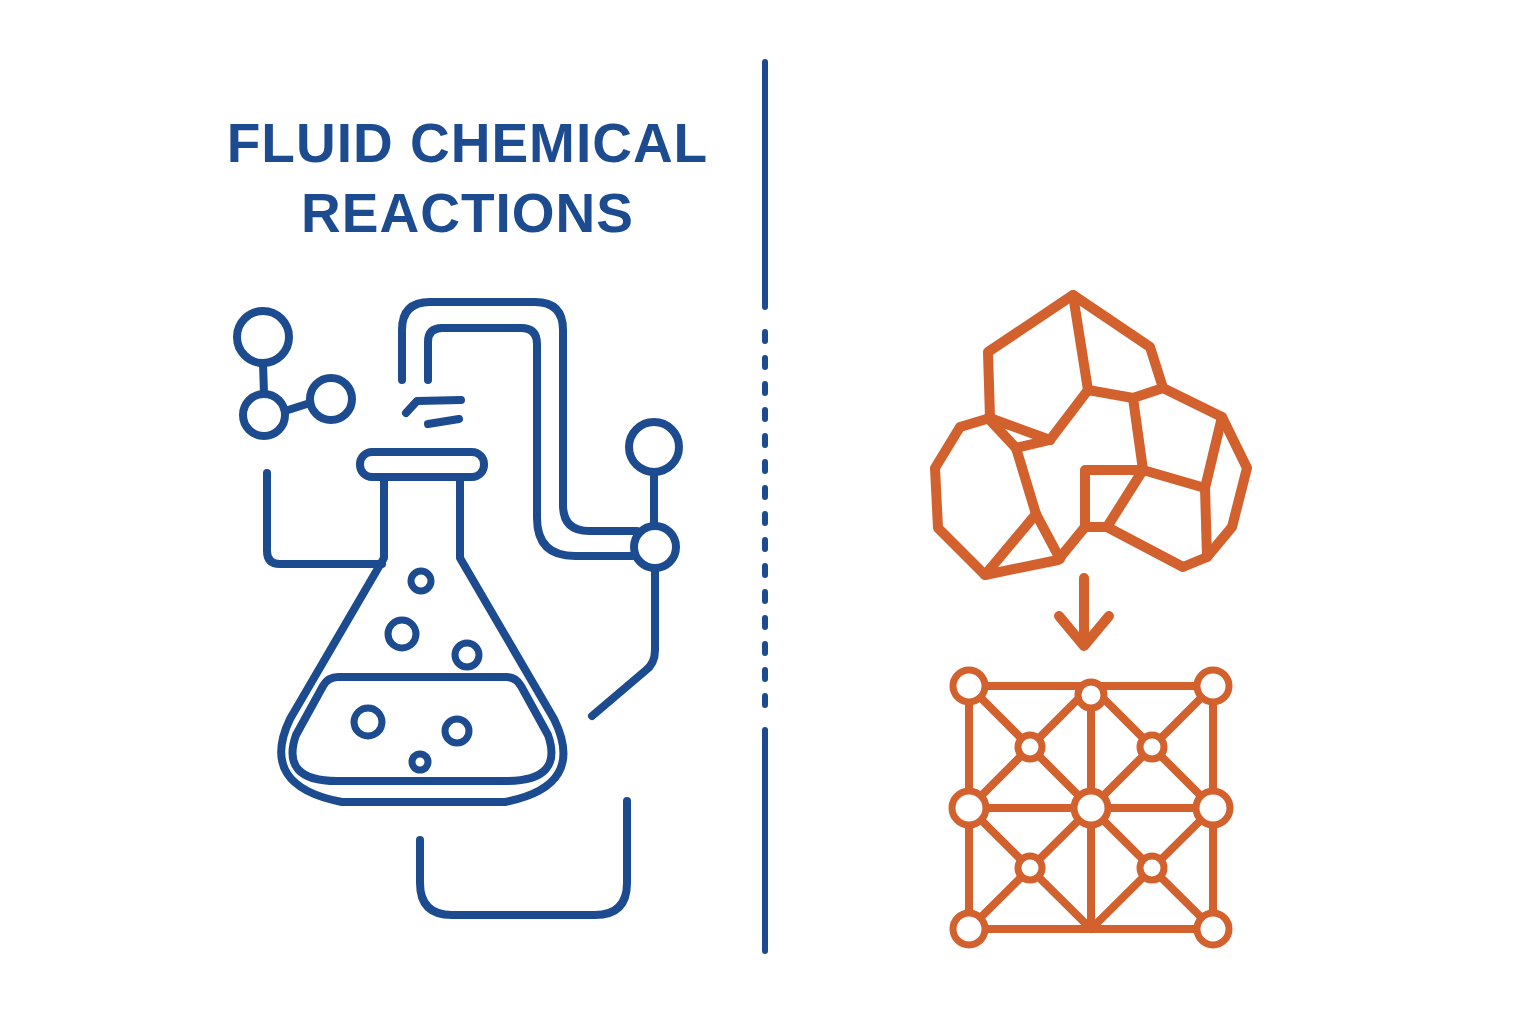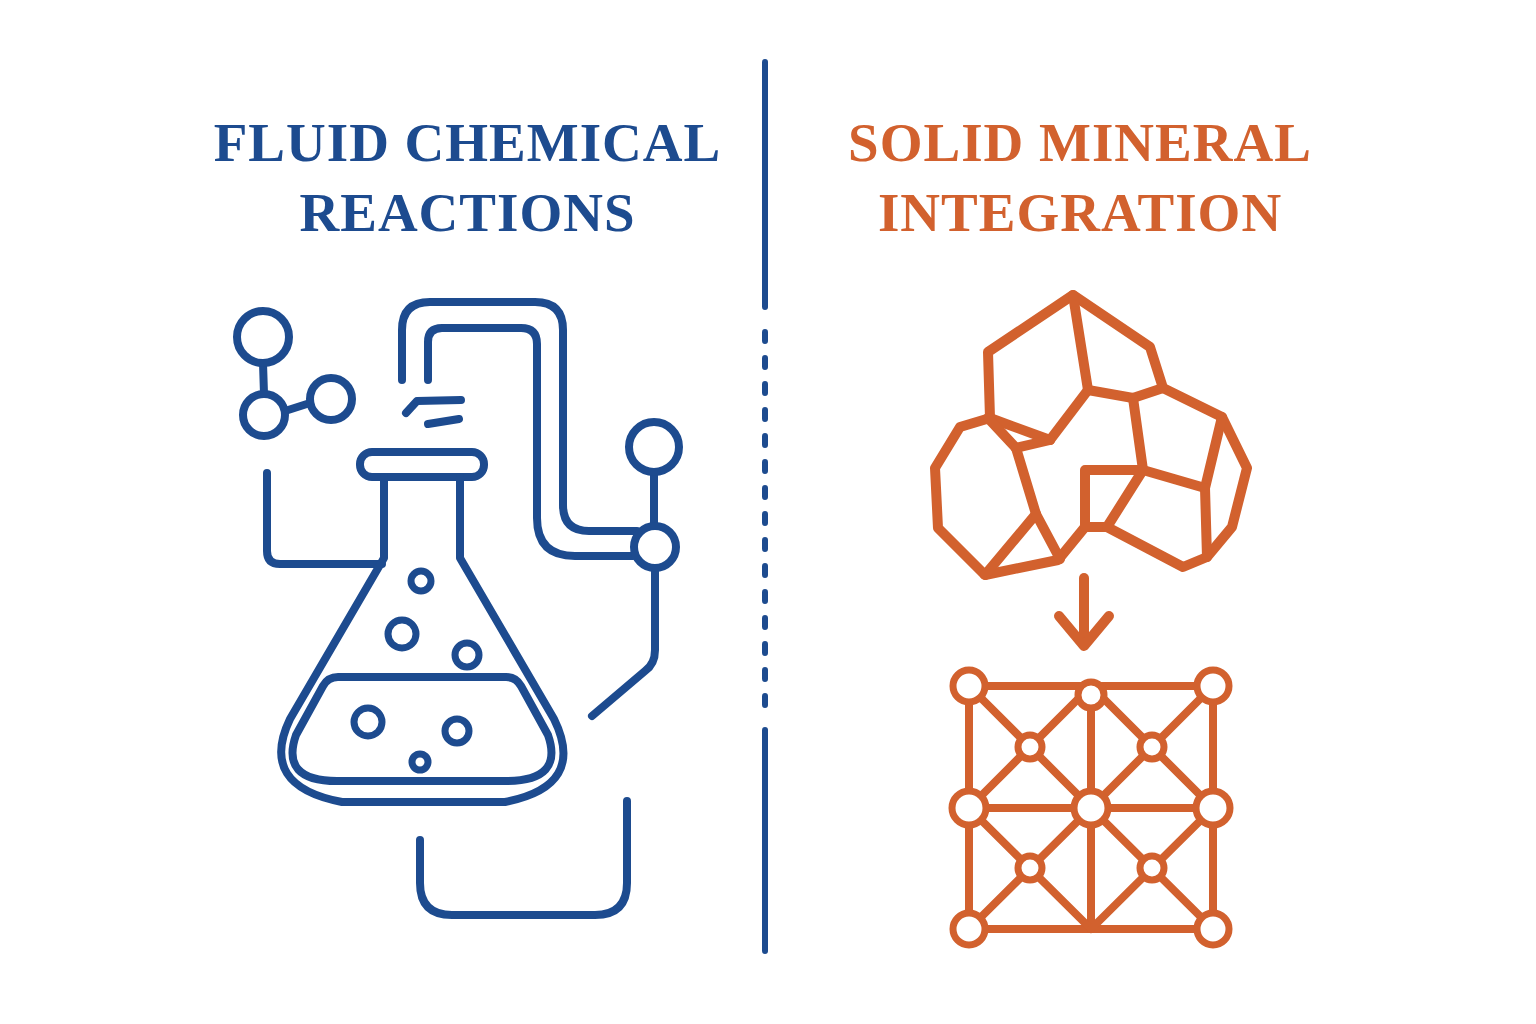--- a/index.html
+++ b/index.html
@@ -1,21 +1,21 @@
 <!DOCTYPE html>
 <html style="--blue: #1d4b8f; --orange: #d2612e;"><head>
 <meta charset="utf-8">
 <style>
   html,body{margin:0;padding:0;background:#fff;}
   #canvas{
     position:relative;
     width:1536px;height:1024px;
     background:#ffffff;
     overflow:hidden;
-    font-family:Liberation Serif, serif;
+    font-family:Liberation Sans, sans-serif;
   }
   .title{
     position:absolute;
     text-align:center;
     font-weight:700;
     font-size:55px;
     line-height:70px;
     letter-spacing:1px;
     white-space:pre-line;
   }
@@ -82,22 +82,20 @@
 
     <path class="ln-b" d="M420,840 L420,883 Q420,915 452,915 L595,915 Q627,915 627,883 L627,801"></path>
   </svg>
 
   <svg style="left:759px;top:0px;" width="12" height="1024" viewBox="0 0 12 1024">
     <path class="div-ln" d="M6,62 L6,307"></path>
     <path class="div-ln" style="stroke-dasharray:9 17;" d="M6,332 L6,716"></path>
     <path class="div-ln" d="M6,730 L6,951"></path>
   </svg>
 
-  <div class="title" id="right-title"><span>SOLID MINERAL</span>
-<span>INTEGRATION</span></div>
 
   <svg style="left:920px;top:280px;" width="350" height="700" viewBox="920 280 350 700">
 
     <g>
       <path class="ln-o" d="M1073,295 L988,352 L990,418 L960,427 L935,468 L938,528 L985,575 L1058,560 L1085,527 L1107,527 L1183,567 L1207,557 L1232,527 L1247,468 L1222,417 L1163,388 L1150,347 Z"></path>
       <path class="ln-o" d="M1073,295 L1088,390"></path>
       <path class="ln-o" d="M1088,390 L1050,440"></path>
       <path class="ln-o" d="M990,418 L1050,440"></path>
       <path class="ln-o" d="M1088,390 L1133,398 L1163,388"></path>
       <path class="ln-o" d="M1133,398 L1143,470"></path>

